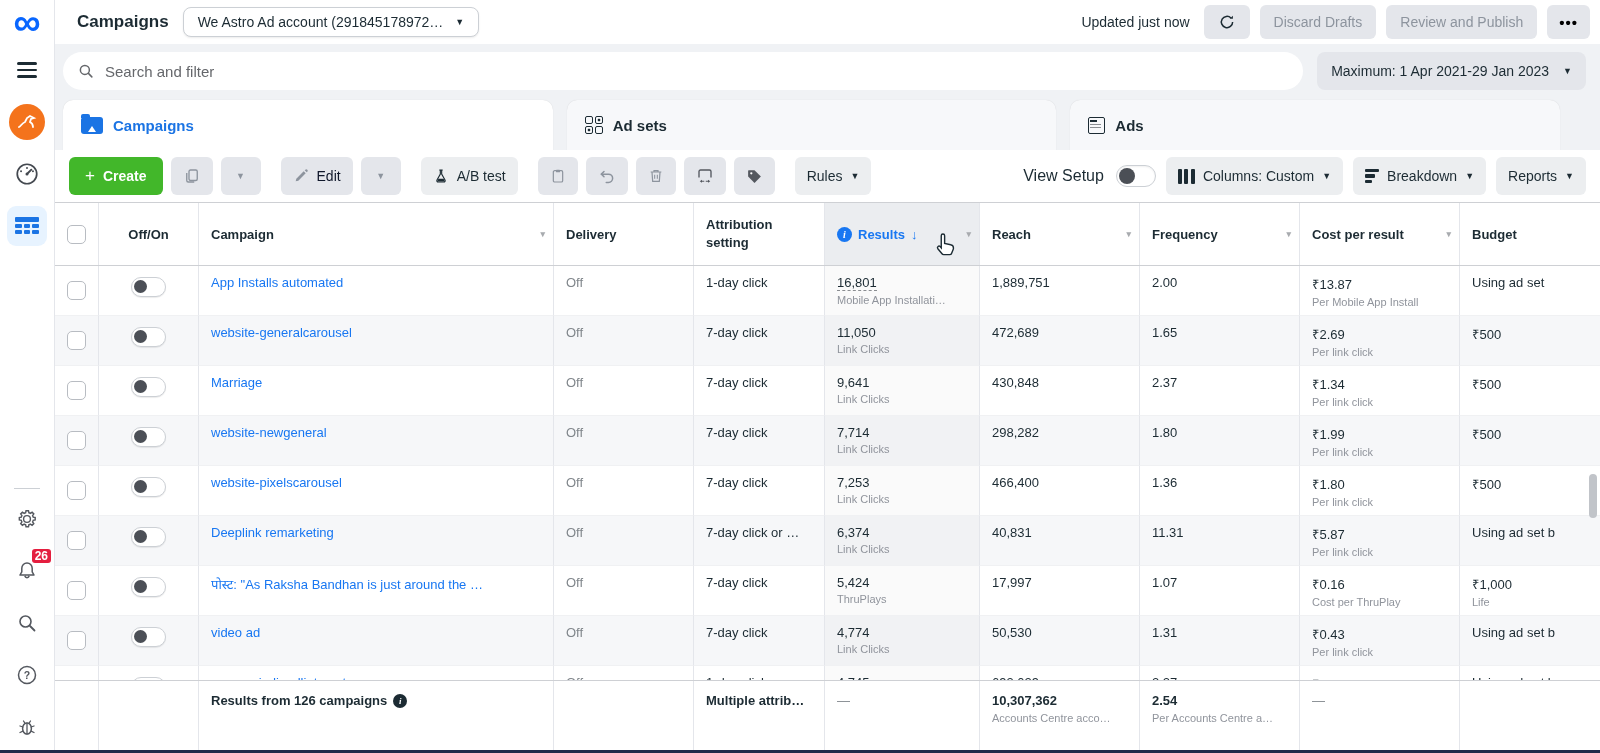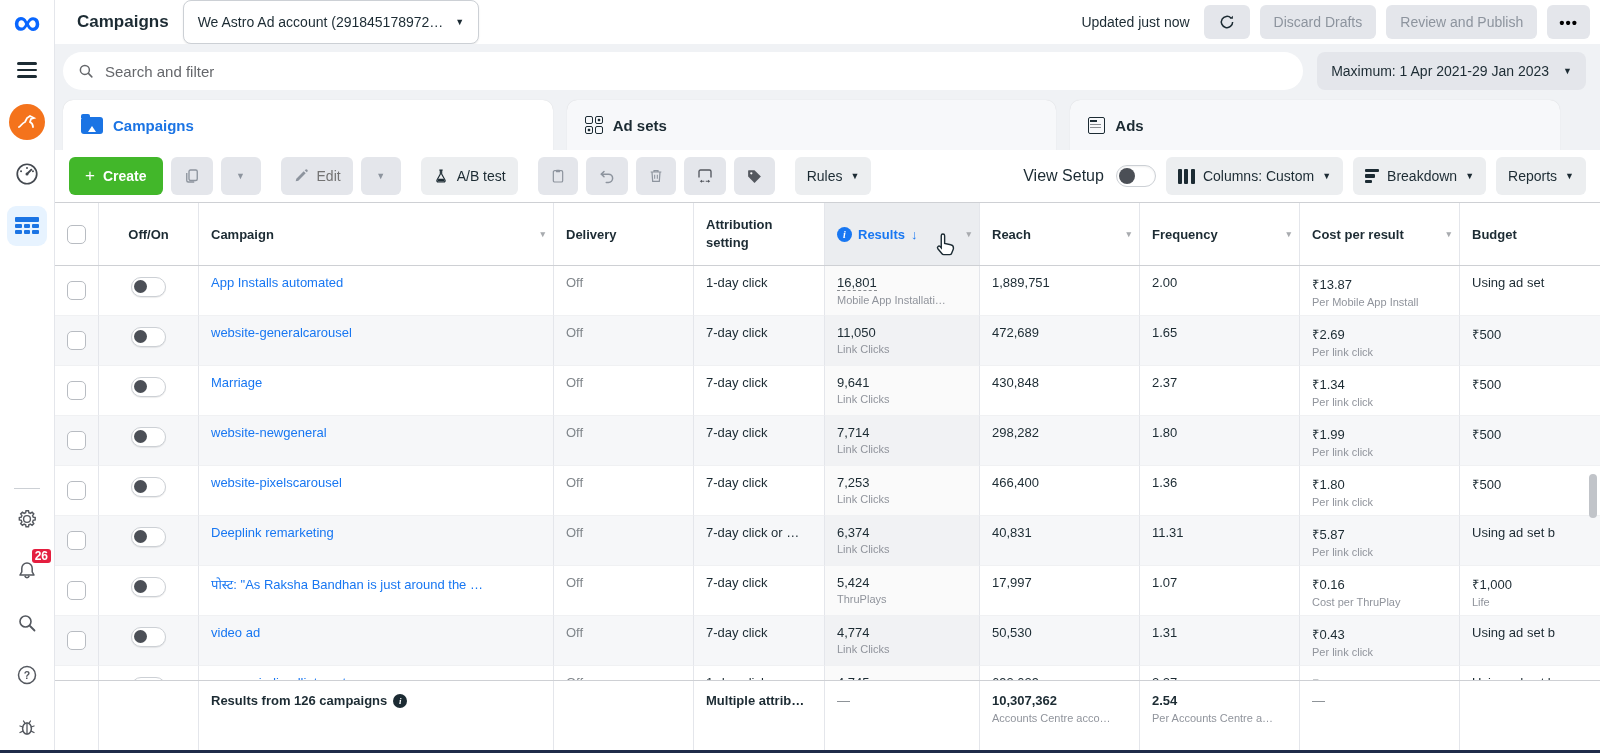--- a/index.html
+++ b/index.html
@@ -23,21 +23,21 @@
   .side-divider { width:26px; height:1px; background:#ccd0d5; margin:8px 0 4px; }
   .badge { position:absolute; top:-2px; right:-4px; background:#e41e3f; color:#fff; font-size:12px; font-weight:bold; line-height:14px; padding:0 3px; border-radius:3px; }
   svg.ic { display:block; }
 
   
   .main { flex:1; display:flex; flex-direction:column; min-width:0; }
 
   
   .topbar { height:44px; background:#fff; display:flex; align-items:center; padding:0 10px 0 22px; gap:14px; }
   .page-title { font-size:17px; font-weight:bold; }
-  .account-pill { display:flex; align-items:center; gap:12px; background:#fff; border:1px solid #ccd0d5; border-radius:8px; box-shadow:0 1px 2px rgba(0,0,0,.08); height:44px; padding:0 14px; font-size:14px; cursor:pointer; }
+  .account-pill { display:flex; align-items:center; gap:12px; background:#fff; border:1px solid #ccd0d5; border-radius:8px; box-shadow:0 1px 2px rgba(0,0,0,.08); height:30px; padding:0 14px; font-size:14px; cursor:pointer; }
   .caret { font-size:9px; color:#1c2b33; }
   .topbar-right { margin-left:auto; display:flex; align-items:center; gap:10px; }
   .updated { font-size:14px; color:#1c2b33; margin-right:4px; }
   .gbtn { background:#e4e6eb; border:none; border-radius:6px; height:34px; padding:0 14px; font-size:14px; font-family:inherit; display:flex; align-items:center; justify-content:center; cursor:pointer; }
   .gbtn.disabled { color:#8d949e; }
   .more-btn { font-size:15px; letter-spacing:1px; font-weight:bold; padding:0 12px; }
 
   
   .searchrow { height:54px; display:flex; align-items:center; padding:0 14px 0 8px; gap:14px; background:#f0f2f5; }
   .search-pill { flex:1; background:#fff; border-radius:19px; height:38px; display:flex; align-items:center; padding:0 14px; gap:10px; }
@@ -59,21 +59,21 @@
   .ads-icn:before { content:""; position:absolute; left:1px; right:7px; top:2px; height:2px; background:#1c2b33; }
   .ads-icn:after { content:""; position:absolute; left:1px; right:3px; top:6px; height:1.5px; background:#8a8d91; box-shadow:0 3px 0 #8a8d91; }
 
   
   .content { flex:1; background:#fff; display:flex; flex-direction:column; min-height:0; }
 
   
   .toolbar { height:52px; display:flex; align-items:center; gap:8px; padding:0 14px; }
   .tbtn { background:#e4e6eb; border:none; border-radius:6px; height:38px; min-width:40px; padding:0 12px; display:flex; align-items:center; justify-content:center; gap:8px; font-size:14px; font-family:inherit; color:#1c2b33; cursor:pointer; }
   .tbtn.lite { background:#eceef0; }
-  .tbtn .dim { color:#737373; }
+  .tbtn .dim { color:#0f172a; }
   .create-btn { background:#42b72a; color:#fff; font-weight:bold; padding:0 16px; }
   .create-btn .plus { font-size:17px; font-weight:normal; }
   .toolbar .gap { width:4px; }
   .toolbar-right { margin-left:auto; display:flex; align-items:center; gap:10px; }
   .vs-label { font-size:16px; margin-right:2px; }
   .toggle { width:40px; height:22px; border:1px solid #ccd0d5; background:#fff; border-radius:12px; position:relative; cursor:pointer; box-shadow:inset 0 1px 2px rgba(0,0,0,.06); }
   .toggle:before { content:""; position:absolute; left:2px; top:2px; width:16px; height:16px; border-radius:50%; background:#4b4f56; }
   .cols-icn { display:flex; gap:2.5px; }
   .cols-icn i { width:4px; height:15px; background:#1c2b33; border-radius:1px; }
   .bd-icn { display:flex; flex-direction:column; gap:2px; align-items:flex-start; }

